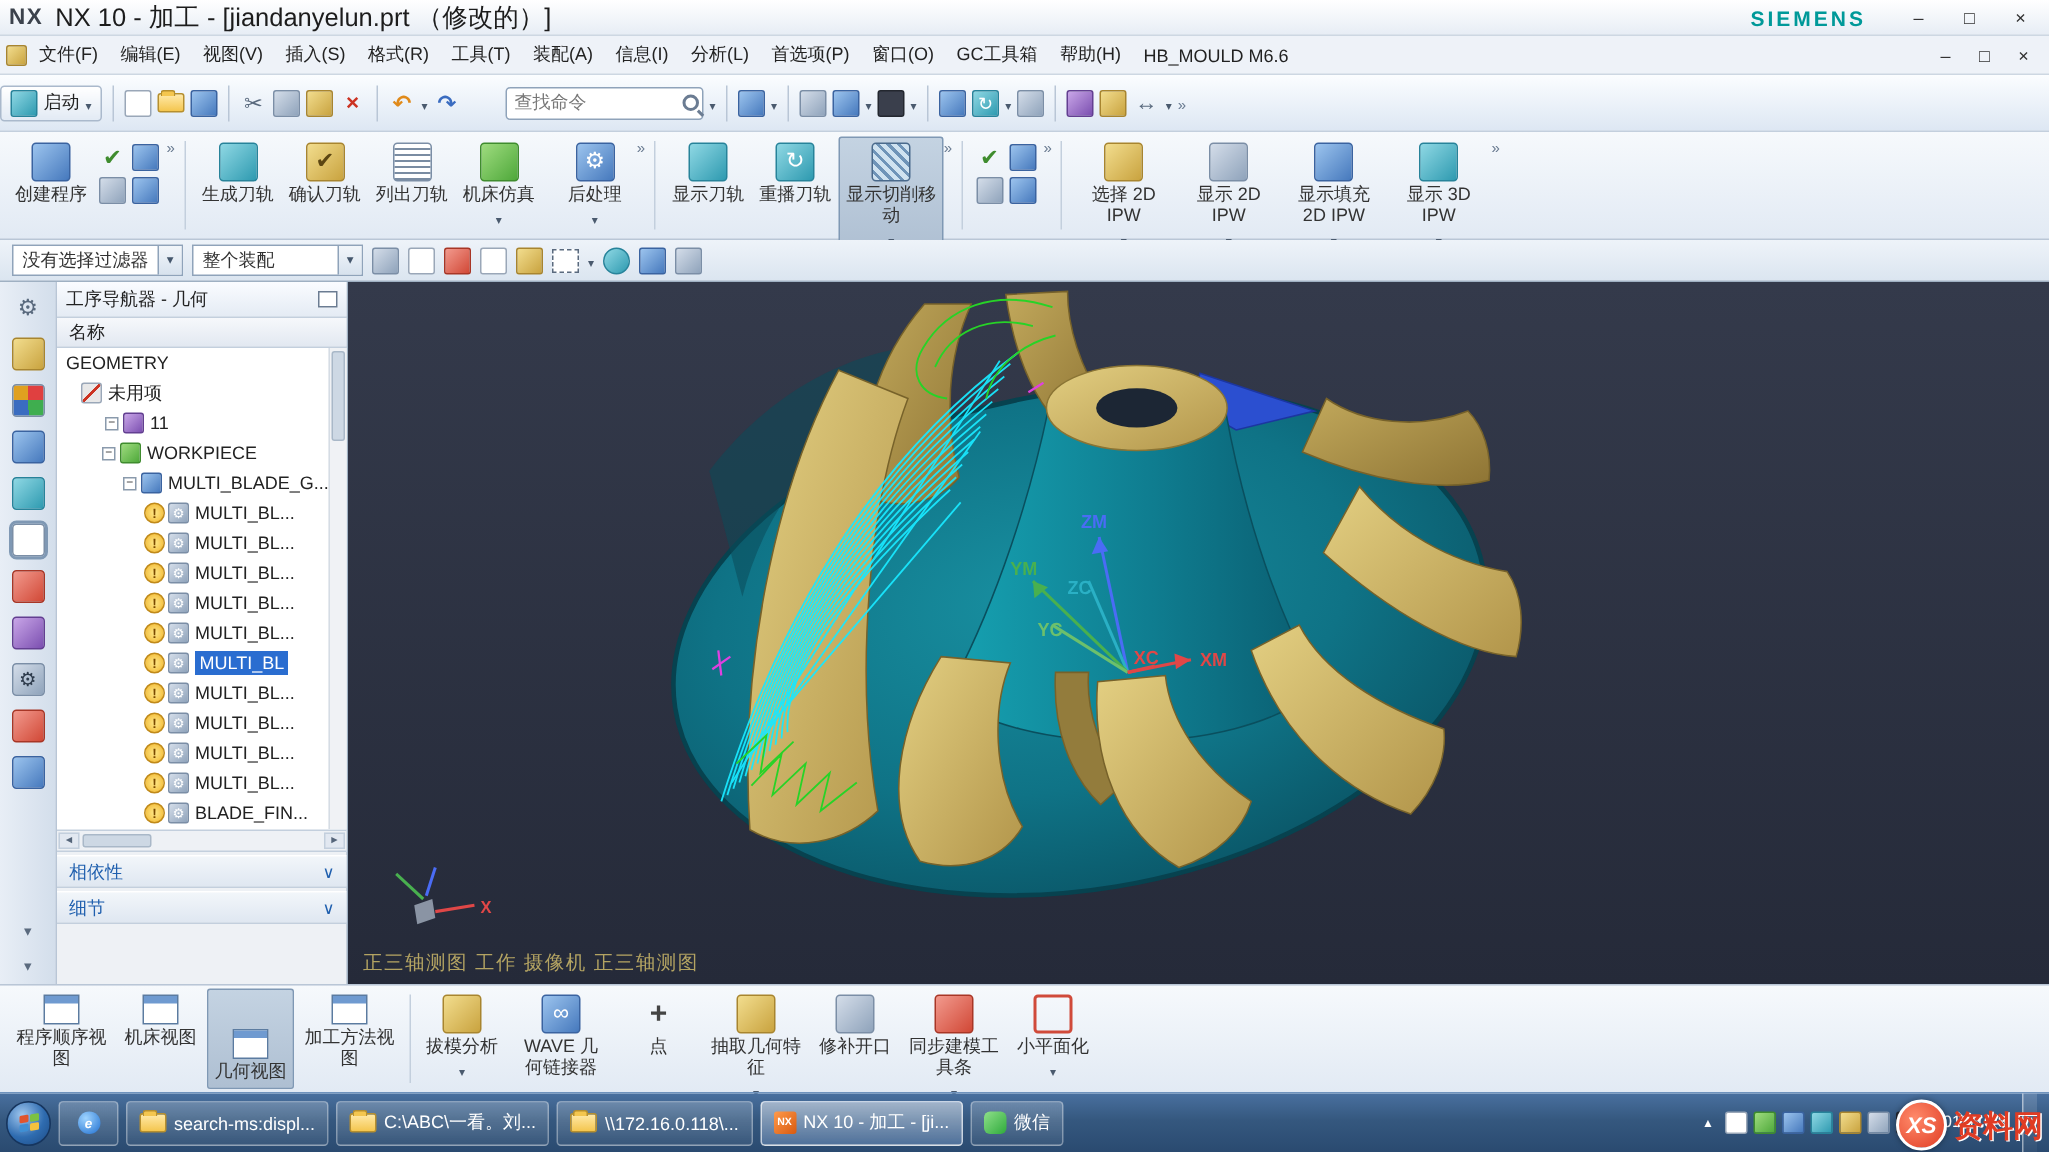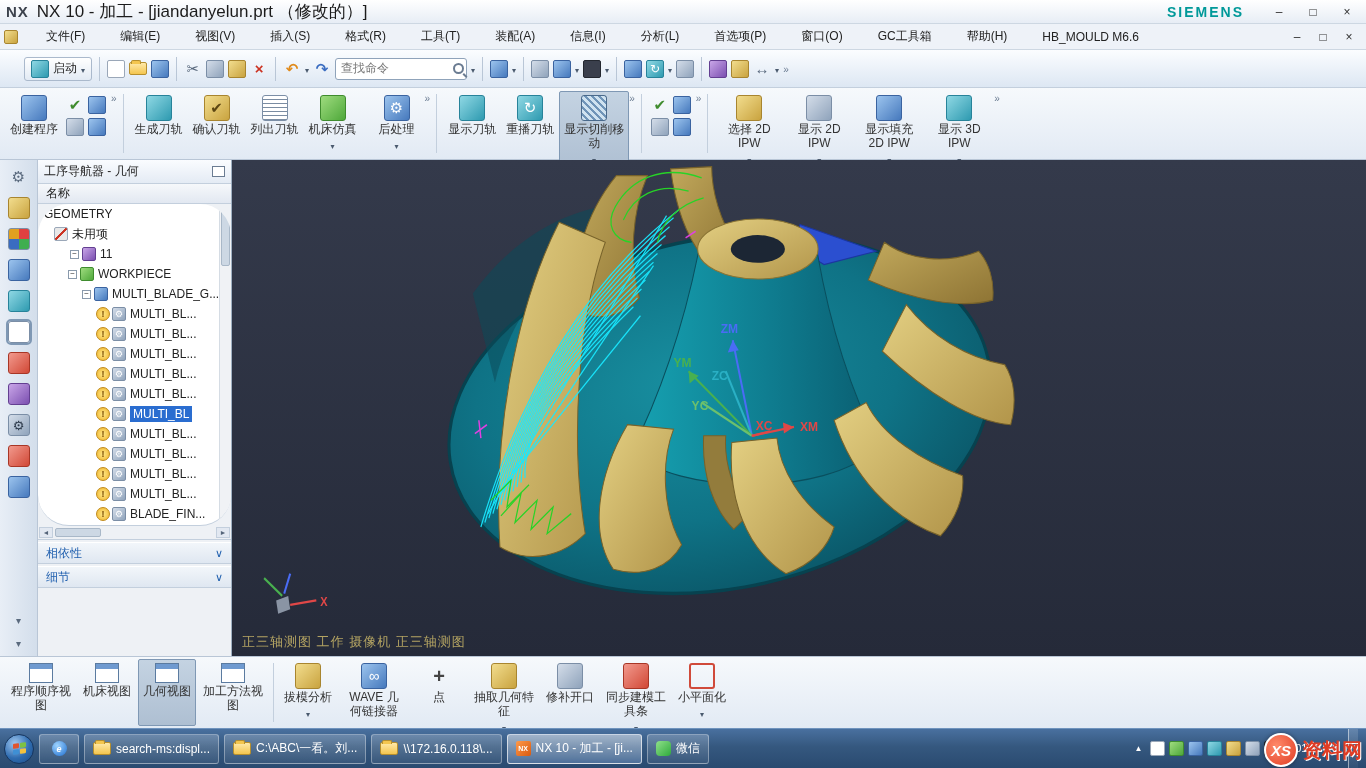--- a/index.html
+++ b/index.html
@@ -5,22 +5,22 @@
 *{margin:0;padding:0;box-sizing:border-box;font-family:"Liberation Sans","DejaVu Sans",sans-serif;}
 html,body{width:1366px;height:768px;overflow:hidden;background:#000;}
 .screen{position:relative;width:1366px;height:768px;display:flex;flex-direction:column;font-size:12px;color:#222;background:#e7edf5;}
 
 .titlebar{height:24px;background:linear-gradient(#ffffff,#e7edf5);display:flex;align-items:center;padding:0 6px;gap:8px;border-bottom:1px solid #cdd7e2;flex:0 0 auto;}
 .nxlogo{font-weight:bold;font-size:15px;color:#3c424c;letter-spacing:1px;}
 .ttext{font-size:17px;color:#1c1c1c;}
 .brand{margin-left:auto;color:#009999;font-weight:bold;letter-spacing:2px;font-size:14px;margin-right:14px;}
 .wbtn{width:26px;height:18px;display:flex;align-items:center;justify-content:center;font-size:12px;color:#333;}
 .menubar{height:26px;background:#eef2f8;display:flex;align-items:center;padding:0 4px;gap:1px;border-bottom:1px solid #cdd7e2;flex:0 0 auto;}
-.menuitem{padding:3px 7px;border-radius:2px;white-space:nowrap;margin-left:20px;}
-.quickbar{height:38px;background:linear-gradient(#fbfdff,#dde7f3);display:flex;align-items:center;padding:0 24px;gap:4px;border-bottom:1px solid #c3cfdd;flex:0 0 auto;}
+.menuitem{padding:3px 7px;border-radius:2px;white-space:nowrap;}
+.quickbar{height:38px;background:linear-gradient(#fbfdff,#dde7f3);display:flex;align-items:center;padding:0 0;gap:4px;border-bottom:1px solid #c3cfdd;flex:0 0 auto;}
 .vsep{width:1px;height:24px;background:#b9c6d6;margin:0 3px;}
 .startbtn{display:flex;align-items:center;gap:4px;padding:2px 6px;border:1px solid #aab9cc;border-radius:3px;background:linear-gradient(#ffffff,#e2eaf4);}
 
 .ic14{width:14px;height:14px;border-radius:2px;display:inline-flex;align-items:center;justify-content:center;font-size:9px;color:#fff;flex:0 0 auto;}
 .ic18{width:18px;height:18px;border-radius:2px;display:inline-flex;align-items:center;justify-content:center;font-size:12px;color:#fff;flex:0 0 auto;}
 .ic22{width:22px;height:22px;border-radius:3px;display:inline-flex;align-items:center;justify-content:center;font-size:13px;color:#fff;flex:0 0 auto;}
 .ic26{width:26px;height:26px;border-radius:3px;display:inline-flex;align-items:center;justify-content:center;font-size:15px;color:#fff;flex:0 0 auto;}
 .c-blue{background:linear-gradient(135deg,#9cc4ee,#4679bd);border:1px solid #3a63a0;}
 .c-steel{background:linear-gradient(135deg,#d4dde9,#8fa3bb);border:1px solid #7b8ea6;color:#2e3b4c;}
 .c-gold{background:linear-gradient(135deg,#f2dd8e,#c9a33f);border:1px solid #a8852f;color:#5c4612;}
@@ -35,46 +35,46 @@
 .ghost.orange{color:#e08a1a;}.ghost.bluec{color:#3a6cc0;}.ghost.redc{color:#cc3322;}
 .lines{background:repeating-linear-gradient(#ffffff 0 3px,#7a8ca2 3px 4px);border:1px solid #7b8ea6;}
 .hatch{background:repeating-linear-gradient(45deg,#cfe2f0 0 3px,#6f94b8 3px 5px);border:1px solid #4a6a8c;}
 .wire{background:transparent;border:2px solid #d04a3a;}
 .folder18{width:18px;height:13px;background:linear-gradient(#ffe9a8,#f4c64f);border:1px solid #b68f2e;border-radius:2px;position:relative;flex:0 0 auto;}
 .folder18::before{content:"";position:absolute;top:-3px;left:1px;width:8px;height:3px;background:#f4c64f;border:1px solid #b68f2e;border-bottom:none;border-radius:2px 2px 0 0;}
 .dda::after{content:"▾";font-size:8px;color:#4a5a6e;line-height:1;}
 .ovf::after{content:"»";font-size:10px;color:#6b7c92;}
 .lens{width:11px;height:11px;border:2px solid #6b7c92;border-radius:50%;position:relative;flex:0 0 auto;}
 .lens::after{content:"";position:absolute;width:2px;height:5px;background:#6b7c92;transform:rotate(-45deg);left:9px;top:8px;}
-.searchbox{display:flex;align-items:center;gap:20px;background:#fff;border:1px solid #8fa3ba;border-radius:3px;height:22px;padding:0 5px;width:132px;}
+.searchbox{display:flex;align-items:center;gap:20px;background:#fff;border:1px solid #8fa3ba;border-radius:3px;height:22px;padding:0 5px;width:132px;margin-left:26px;}
 .searchbox input{border:none;outline:none;width:92px;font-size:12px;color:#777;background:transparent;}
 
 .ribbon{height:72px;background:linear-gradient(#f6f9fc,#e2eaf4);display:flex;align-items:stretch;padding:2px 4px;border-bottom:1px solid #b9c6d6;gap:2px;flex:0 0 auto;}
 .rgroup{display:flex;align-items:flex-start;padding:1px;}
 .rsep{width:1px;background:#c3cfdd;margin:4px 3px;}
 .rbtn{display:flex;flex-direction:column;align-items:center;gap:2px;padding:3px 4px;min-width:56px;max-width:70px;text-align:center;line-height:1.15;border:1px solid transparent;border-radius:2px;color:#333;font-size:12px;}
-.rbtn.active{background:linear-gradient(#c4d3e2,#aebfd2);border-color:#7f98b4;}
+.rbtn.active{background:linear-gradient(#c4d3e2,#aebfd2);border-color:#7f98b4;justify-content:flex-end;}
 .cluster{display:grid;grid-template-columns:20px 20px;grid-auto-rows:20px;gap:2px;padding:5px 3px;}
 
 .selbar{height:28px;display:flex;align-items:center;gap:6px;padding:0 8px;background:linear-gradient(#eef3f9,#dbe5f0);border-bottom:1px solid #9fb0c2;flex:0 0 auto;}
 .combo{display:flex;align-items:center;height:21px;background:#fff;border:1px solid #8fa3ba;font-size:12px;}
 .combo .cval{padding:0 6px;min-width:96px;color:#333;white-space:nowrap;}
 .combo .carr{width:16px;height:100%;background:linear-gradient(#f2f6fa,#d7e2ee);border-left:1px solid #8fa3ba;display:flex;align-items:center;justify-content:center;font-size:9px;color:#44566c;}
 .carr::after{content:"▾";}
 .dashed{width:18px;height:16px;border:1px dashed #5a6a7e;background:#fff;flex:0 0 auto;}
 
 .main{flex:1;display:flex;min-height:0;}
 .iconstrip{width:38px;background:linear-gradient(90deg,#e8eef6,#d3deeb);border-right:1px solid #b9c6d6;display:flex;flex-direction:column;align-items:center;padding:6px 0;gap:9px;flex:0 0 auto;}
 .iconstrip .active{outline:2px solid #7f98b4;background:#fff;}
 .chev::after{content:"▾";color:#5a6a7e;font-size:10px;}
 .navpanel{width:194px;background:#eef1f5;border-right:1px solid #9fb0c2;display:flex;flex-direction:column;flex:0 0 auto;}
 .navhdr{height:24px;display:flex;align-items:center;padding:0 6px;background:linear-gradient(#fafcff,#e4ebf4);border-bottom:1px solid #c3cfdd;}
 .hdric{margin-left:auto;width:13px;height:11px;border:1px solid #6b7c92;background:#fff;}
 .colhdr{height:20px;background:linear-gradient(#f6f8fb,#e2e8f1);border-bottom:1px solid #c3cfdd;display:flex;align-items:center;padding:0 8px;}
-.tree{background:#fff;height:322px;overflow:hidden;position:relative;border-bottom:1px solid #c3cfdd;border-radius:31px;}
+.tree{background:#fff;height:322px;overflow:hidden;position:relative;border-bottom:1px solid #c3cfdd;}
 .trow{display:flex;align-items:center;height:20px;white-space:nowrap;}
 .tlabel{margin-left:2px;overflow:hidden;text-overflow:ellipsis;}
 .trow.sel .tlabel{background:#2a6dd0;color:#fff;padding:1px 3px;}
 .exp{width:9px;height:9px;border:1px solid #8a9aac;background:#fff;display:inline-flex;align-items:center;justify-content:center;font-size:8px;line-height:1;color:#333;margin-right:3px;flex:0 0 auto;}
 .exp::before{content:"−";}
 .ti{width:14px;height:14px;border-radius:2px;margin-right:2px;display:inline-flex;align-items:center;justify-content:center;font-size:9px;color:#fff;flex:0 0 auto;}
 .ti.warn{background:radial-gradient(#ffe98a,#f0b32a);color:#7a4a00;border:1px solid #c08a1a;border-radius:50%;font-weight:bold;}
 .ti.unused{background:linear-gradient(135deg,#e8e8e8 45%,#cc3322 45% 55%,#e8e8e8 55%);border:1px solid #9aa7b8;}
 .vscroll{position:absolute;right:0;top:0;width:12px;height:100%;background:#f0f2f5;border-left:1px solid #d5dce4;}
 .vthumb{position:absolute;right:1px;top:2px;width:9px;height:60px;background:#cdd8e4;border:1px solid #a9b8c8;border-radius:2px;}
@@ -279,20 +279,40 @@
       </div>
       <div class="rbtn">
         <span class="ic26 c-teal"></span>
         <span>显示 3D IPW</span>
         <span class="dda"></span>
       </div>
       <span class="ovf"></span>
     </div>
   </div>
 
+  <div class="selbar">
+    <span class="combo">
+      <span class="cval">没有选择过滤器</span>
+      <span class="carr"></span>
+    </span>
+    <span class="combo">
+      <span class="cval">整个装配</span>
+      <span class="carr"></span>
+    </span>
+    <span class="ic18 c-steel"></span>
+    <span class="ic18 c-white"></span>
+    <span class="ic18 c-red"></span>
+    <span class="ic18 c-white"></span>
+    <span class="ic18 c-gold"></span>
+    <span class="dashed"></span>
+    <span class="dda"></span>
+    <span class="ic18 c-teal" style="border-radius:50%;"></span>
+    <span class="ic18 c-blue"></span>
+    <span class="ic18 c-steel"></span>
+  </div>
 
   <div class="main">
 
     <div class="iconstrip">
       <span class="ic22 ghost">⚙</span>
       <span class="ic22 c-gold"></span>
       <span class="ic22 pinwheel"></span>
       <span class="ic22 c-blue"></span>
       <span class="ic22 c-teal"></span>
       <span class="ic22 lines active"></span>

